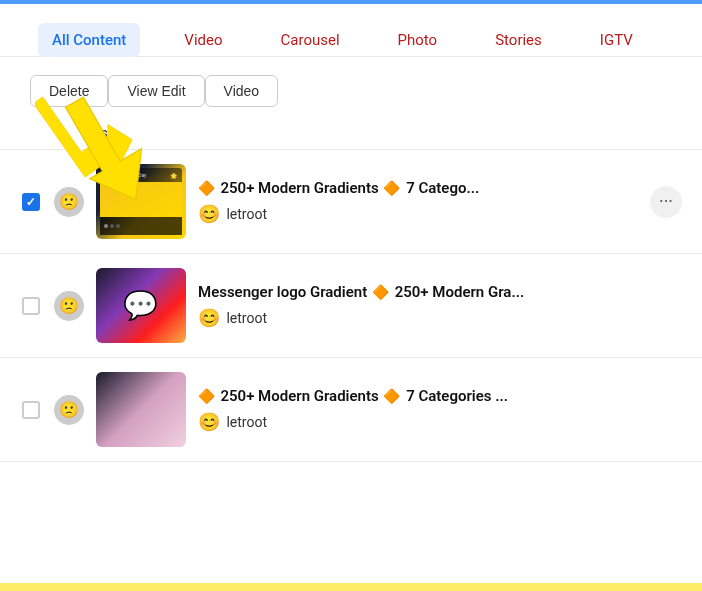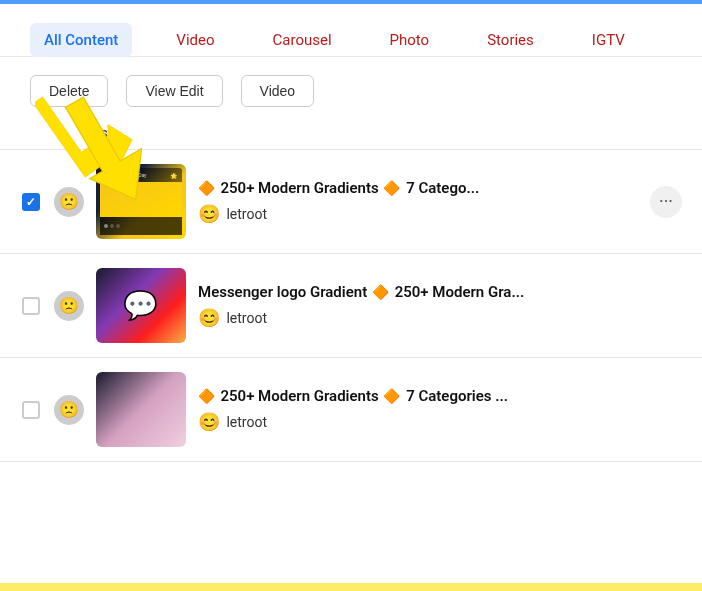--- a/index.html
+++ b/index.html
@@ -12,21 +12,21 @@
     }
 
     .top-bar {
       height: 4px;
       background: #4f9cf9;
       width: 100%;
     }
 
     .tabs-container {
       display: flex;
-      padding: 18px 30px 0 30px;
+      padding: 18px 30px 0 38px;
       border-bottom: 1px solid #e8e8e8;
       gap: 30px;
     }
 
     .tab {
       padding: 8px 14px;
       font-size: 15px;
       color: #b91c1c;
       cursor: pointer;
       border-radius: 6px;
@@ -39,21 +39,21 @@
     .tab.active {
       background: #e8f0fe;
       color: #1a73e8;
       font-weight: 500;
     }
 
     .toolbar {
       display: flex;
       align-items: center;
       padding: 18px 30px 14px 30px;
-      gap: 18px;
+      gap: 0;
     }
 
     .toolbar-btn {
       padding: 7px 18px;
       border: 1.5px solid #ccc;
       border-radius: 6px;
       background: #fff;
       font-size: 14px;
       color: #333;
       cursor: pointer;

